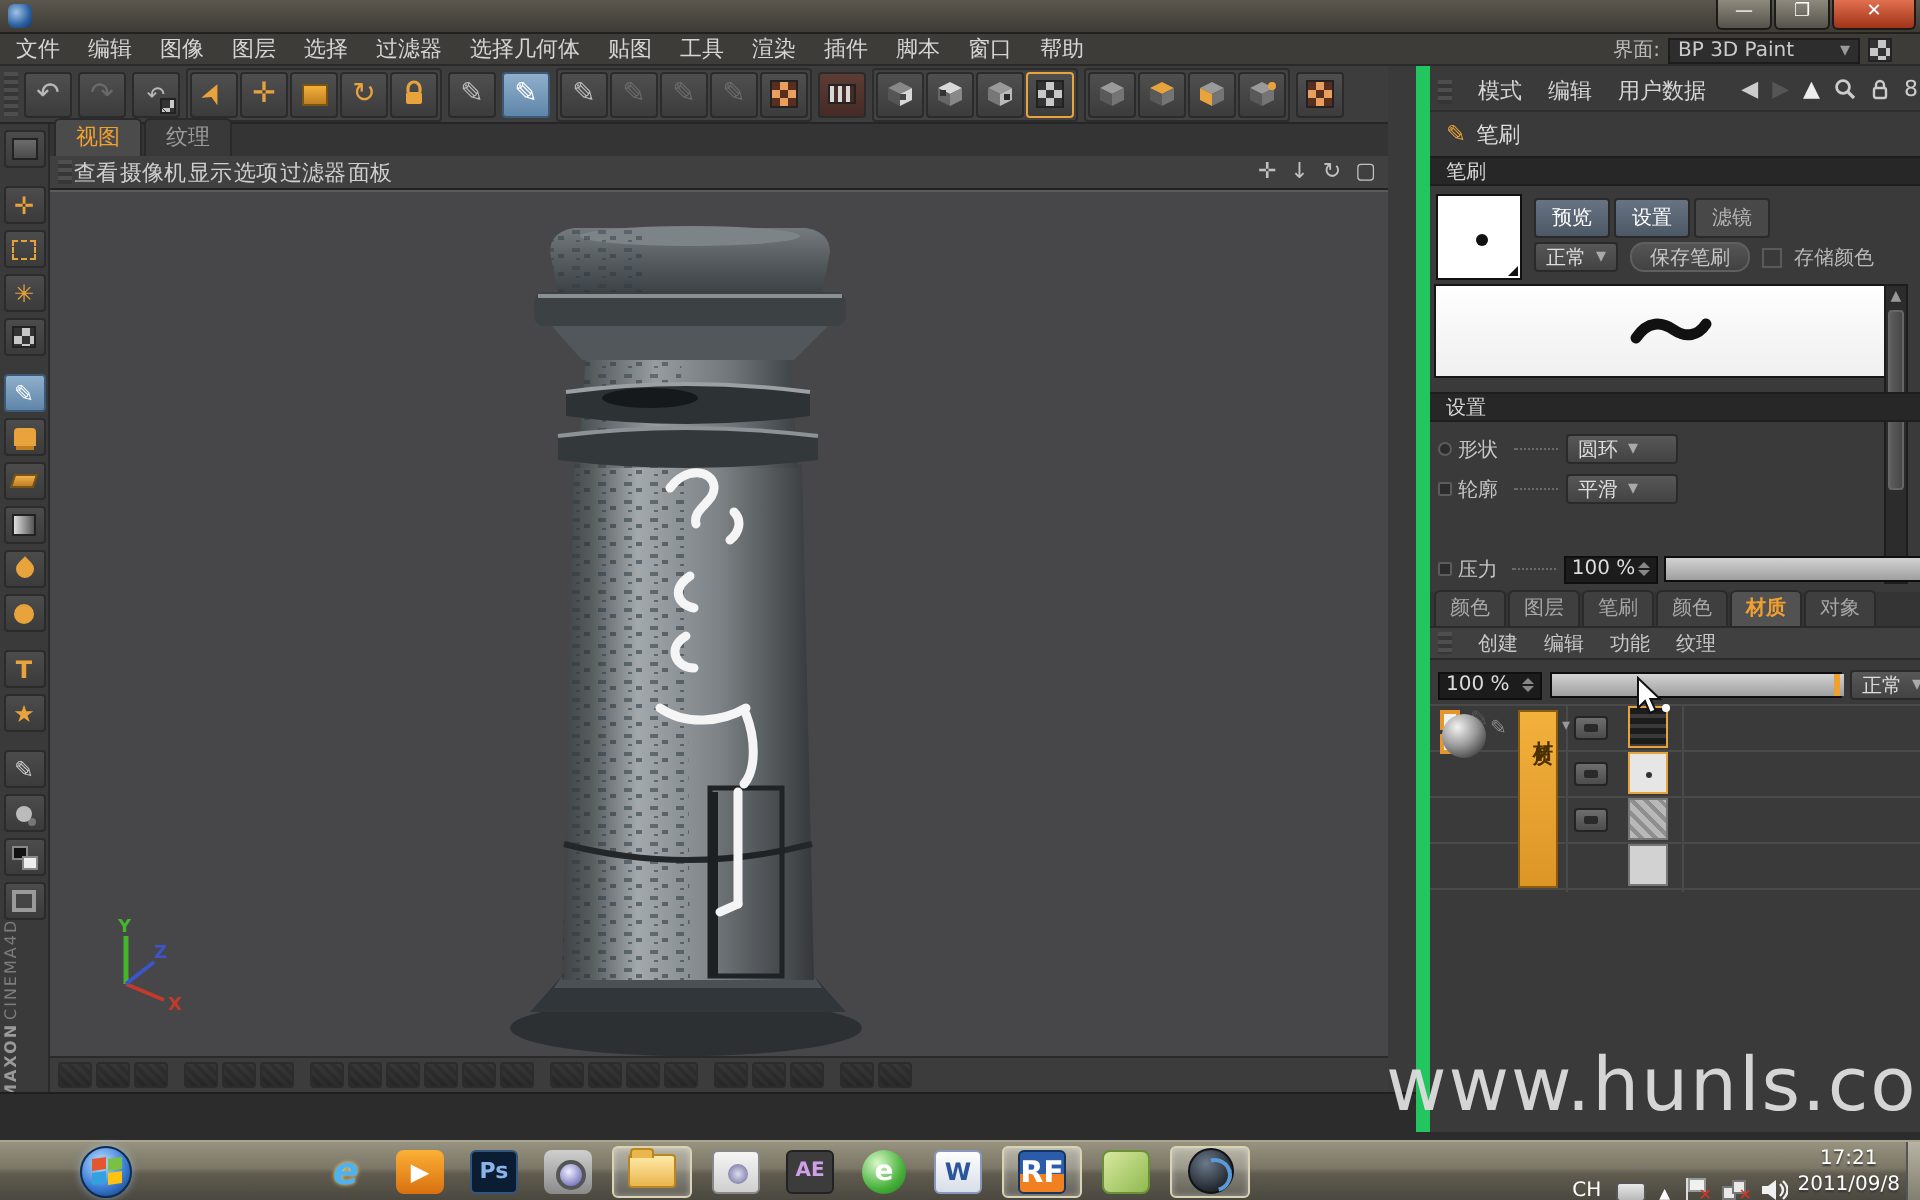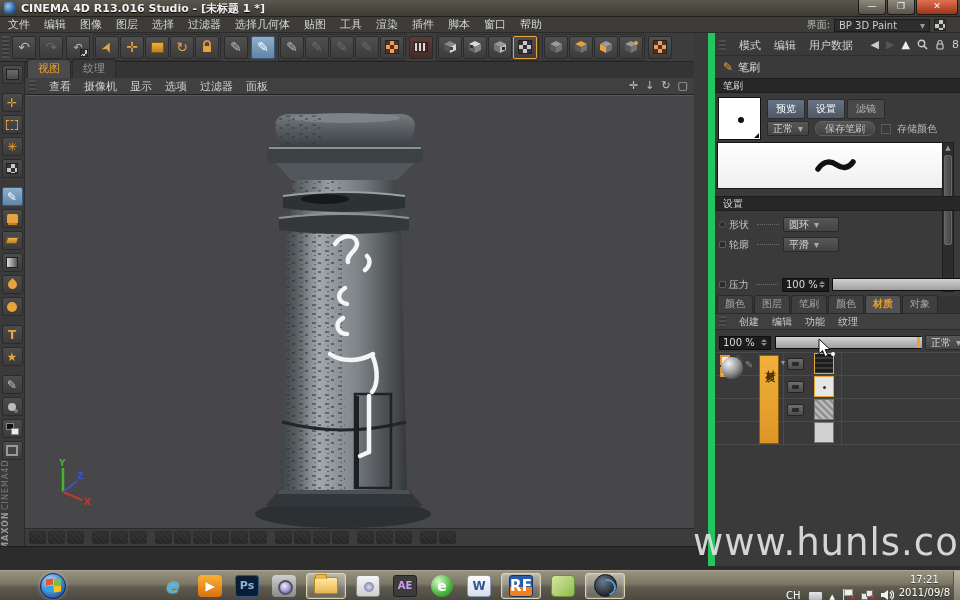--- a/index.html
+++ b/index.html
@@ -69,21 +69,21 @@
   .framebox { width:12px; height:11px; border:2px solid #9a9a9a; background:#444; }
   #brand { left:1px; top:455px; width:24px; color:#8f8f8f; font-size:8px; font-weight:bold;
     writing-mode:vertical-rl; transform:rotate(180deg); letter-spacing:1px; height:95px; display:flex; gap:1px; }
 
   
   #vp-tabs { left:25px; top:62px; width:669px; height:16px; background:#343434; display:flex; align-items:flex-end; padding-left:2px; gap:1px; }
   .vtab { padding:1px 10px 2px; font-size:11px; border:1px solid #2a2a2a; border-bottom:none; border-radius:3px 3px 0 0; }
   .vtab.on { background:#4b4b4b; color:#f0a030; }
   .vtab.off { background:#393939; color:#9a9a9a; }
   #vp-menu { left:25px; top:78px; width:669px; height:17px; background:#404040; border-bottom:1px solid #222;
-    display:flex; align-items:center; gap:13px; padding-left:4px; color:#cfcfcf; }
+    display:flex; align-items:center; gap:1px; padding-left:4px; color:#cfcfcf; }
   #vp-corner { position:absolute; right:6px; top:1px; display:flex; gap:7px; color:#c0c0c0; font-size:11px; }
   #canvas { left:25px; top:95px; width:669px; height:433px; background:#47474a; border-top:1px solid #5a5a5a; }
   #canvas svg { display:block; }
   #vp-strip { left:25px; top:528px; width:669px; height:18px; background:#3c3c3c; border-top:1px solid #2a2a2a;
     display:flex; align-items:center; gap:8px; padding-left:4px; }
   .sgrp { display:flex; gap:2px; }
   .sbtn { width:17px; height:13px; border:1px solid #2c2c2c; border-radius:2px;
     background:linear-gradient(#565656,#454545) ,repeating-linear-gradient(45deg,#515151 0 2px,#464646 2px 4px);
     background-blend-mode:overlay; }
   #statusbar { left:0; top:546px; width:960px; height:24px; background:#2c2c2c; border-top:1px solid #1f1f1f; }
@@ -207,21 +207,20 @@
   #clock { position:absolute; right:10px; top:2px; text-align:center; color:#fff; font-size:10px; line-height:13px; text-shadow:0 1px 1px #333; }
   #showdesk { position:absolute; right:0; top:0; width:7px; height:30px; background:linear-gradient(#b8b4a4,#807c6e); border-left:1px solid #555; }
 </style>
 </head>
 <body>
 
 <div id="stage">
 
   <div id="titlebar" class="abs">
     <div class="logo"></div>
-    <div class="title">CINEMA 4D R13.016 Studio - [未标题 1 *]</div>
   </div>
   <div class="winbtns abs" style="z-index:20;">
     <div class="winbtn">—</div>
     <div class="winbtn">❐</div>
     <div class="winbtn close">✕</div>
   </div>
 
   <div id="menubar" class="abs">
     <span class="mi">文件</span>
     <span class="mi">编辑</span>

